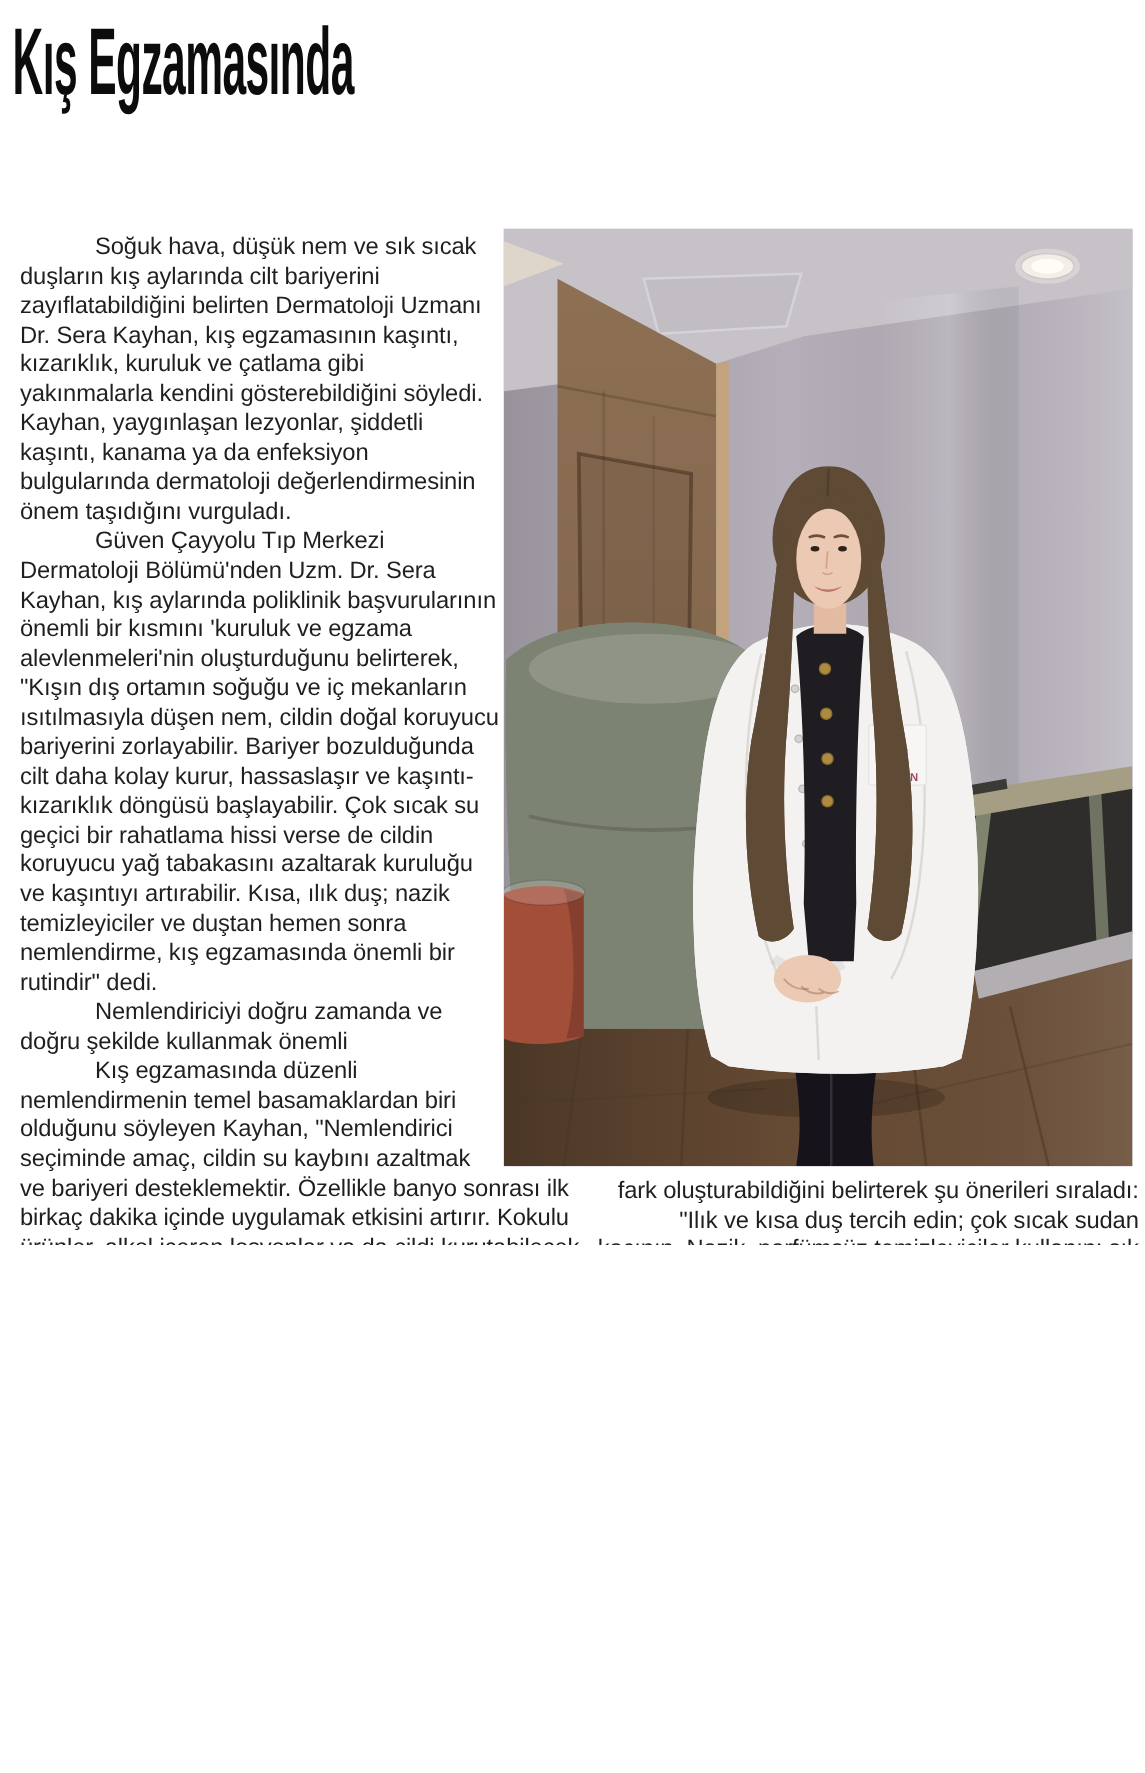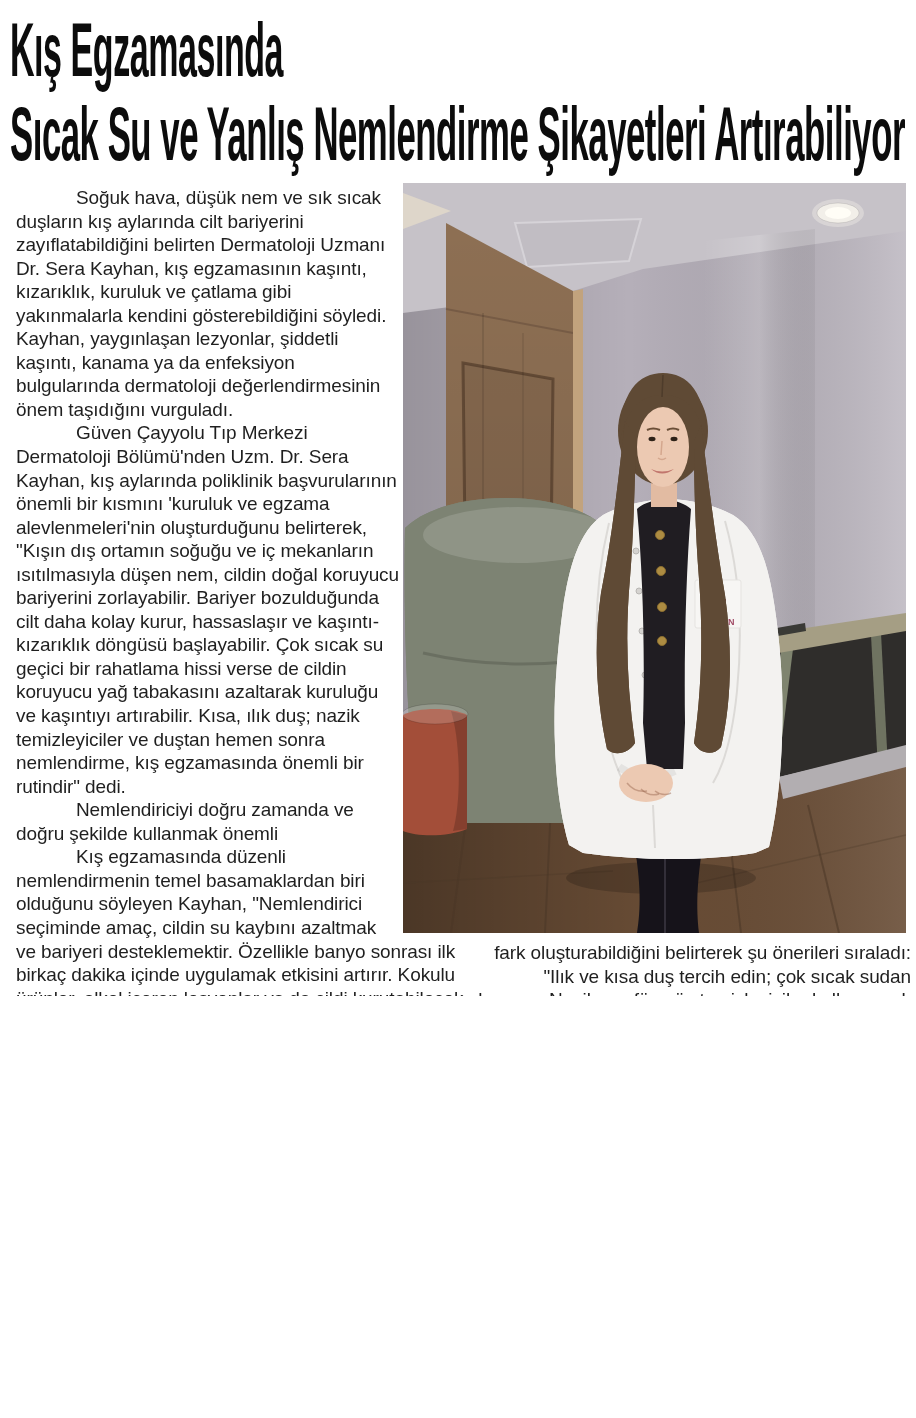--- a/index.html
+++ b/index.html
@@ -25,21 +25,20 @@
   .photo{position:absolute;left:403px;top:183px;width:503px;height:750px;overflow:hidden;background:#b5afb9;}
   .photo svg{display:block;}
 </style>
 </head>
 <body>
 
 <div class="page">
 
   <div class="headline">
     <span class="hl"><span style="transform: scaleX(0.447461);">Kış Egzamasında</span></span>
-    <span class="hl"><span style="transform: scaleX(0.456873);">Sıcak Su ve Yanlış Nemlendirme Şikayetleri Artırabiliyor</span></span>
   </div>
 
   <div class="col1 bodycopy">
     <div class="photo-spacer"></div>
     <p class="para">Soğuk hava, düşük nem ve sık sıcak duşların kış aylarında cilt bariyerini zayıflatabildiğini belirten Dermatoloji Uzmanı Dr. Sera Kayhan, kış egzamasının kaşıntı, kızarıklık, kuruluk ve çatlama gibi yakınmalarla kendini gösterebildiğini söyledi. Kayhan, yaygınlaşan lezyonlar, şiddetli kaşıntı, kanama ya da enfeksiyon bulgularında dermatoloji değerlendirmesinin önem taşıdığını vurguladı.</p>
     <p class="para">Güven Çayyolu Tıp Merkezi Dermatoloji Bölümü'nden Uzm. Dr. Sera Kayhan, kış aylarında poliklinik başvurularının önemli bir kısmını 'kuruluk ve egzama alevlenmeleri'nin oluşturduğunu belirterek, "Kışın dış ortamın soğuğu ve iç mekanların ısıtılmasıyla düşen nem, cildin doğal koruyucu bariyerini zorlayabilir. Bariyer bozulduğunda cilt daha kolay kurur, hassaslaşır ve kaşıntı-kızarıklık döngüsü başlayabilir. Çok sıcak su geçici bir rahatlama hissi verse de cildin koruyucu yağ tabakasını azaltarak kuruluğu ve kaşıntıyı artırabilir. Kısa, ılık duş; nazik temizleyiciler ve duştan hemen sonra nemlendirme, kış egzamasında önemli bir rutindir" dedi.</p>
     <p class="subhead">Nemlendiriciyi doğru zamanda ve doğru şekilde kullanmak önemli</p>
     <p class="para">Kış egzamasında düzenli nemlendirmenin temel basamaklardan biri olduğunu söyleyen Kayhan, "Nemlendirici seçiminde amaç, cildin su kaybını azaltmak ve bariyeri desteklemektir. Özellikle banyo sonrası ilk birkaç dakika içinde uygulamak etkisini artırır. Kokulu ürünler, alkol içeren losyonlar ya da cildi kurutabilecek içerikler bazı kişilerde şikayeti tetikleyebilir. Kaşımak kısa süreli rahatlama sağlasa da ciltte tahrişi artırarak lezyonların yayılmasına ve çatlaklara yol açabilir. Tırnakları kısa tutmak, gece kaşımayı azaltmak için pamuklu eldiven kullanmak, cildi tahriş etmeyen kıyafetleri tercih etmek ve ortam nemini dengelemek bu döngüyü kırmaya yardımcı olabilir" ifadelerini kullandı.</p>
     <p class="para">Uzm. Dr. Sera Kayhan, günlük hayatta uygulanabilecek basit adımların çoğu kişide</p>
   </div>

